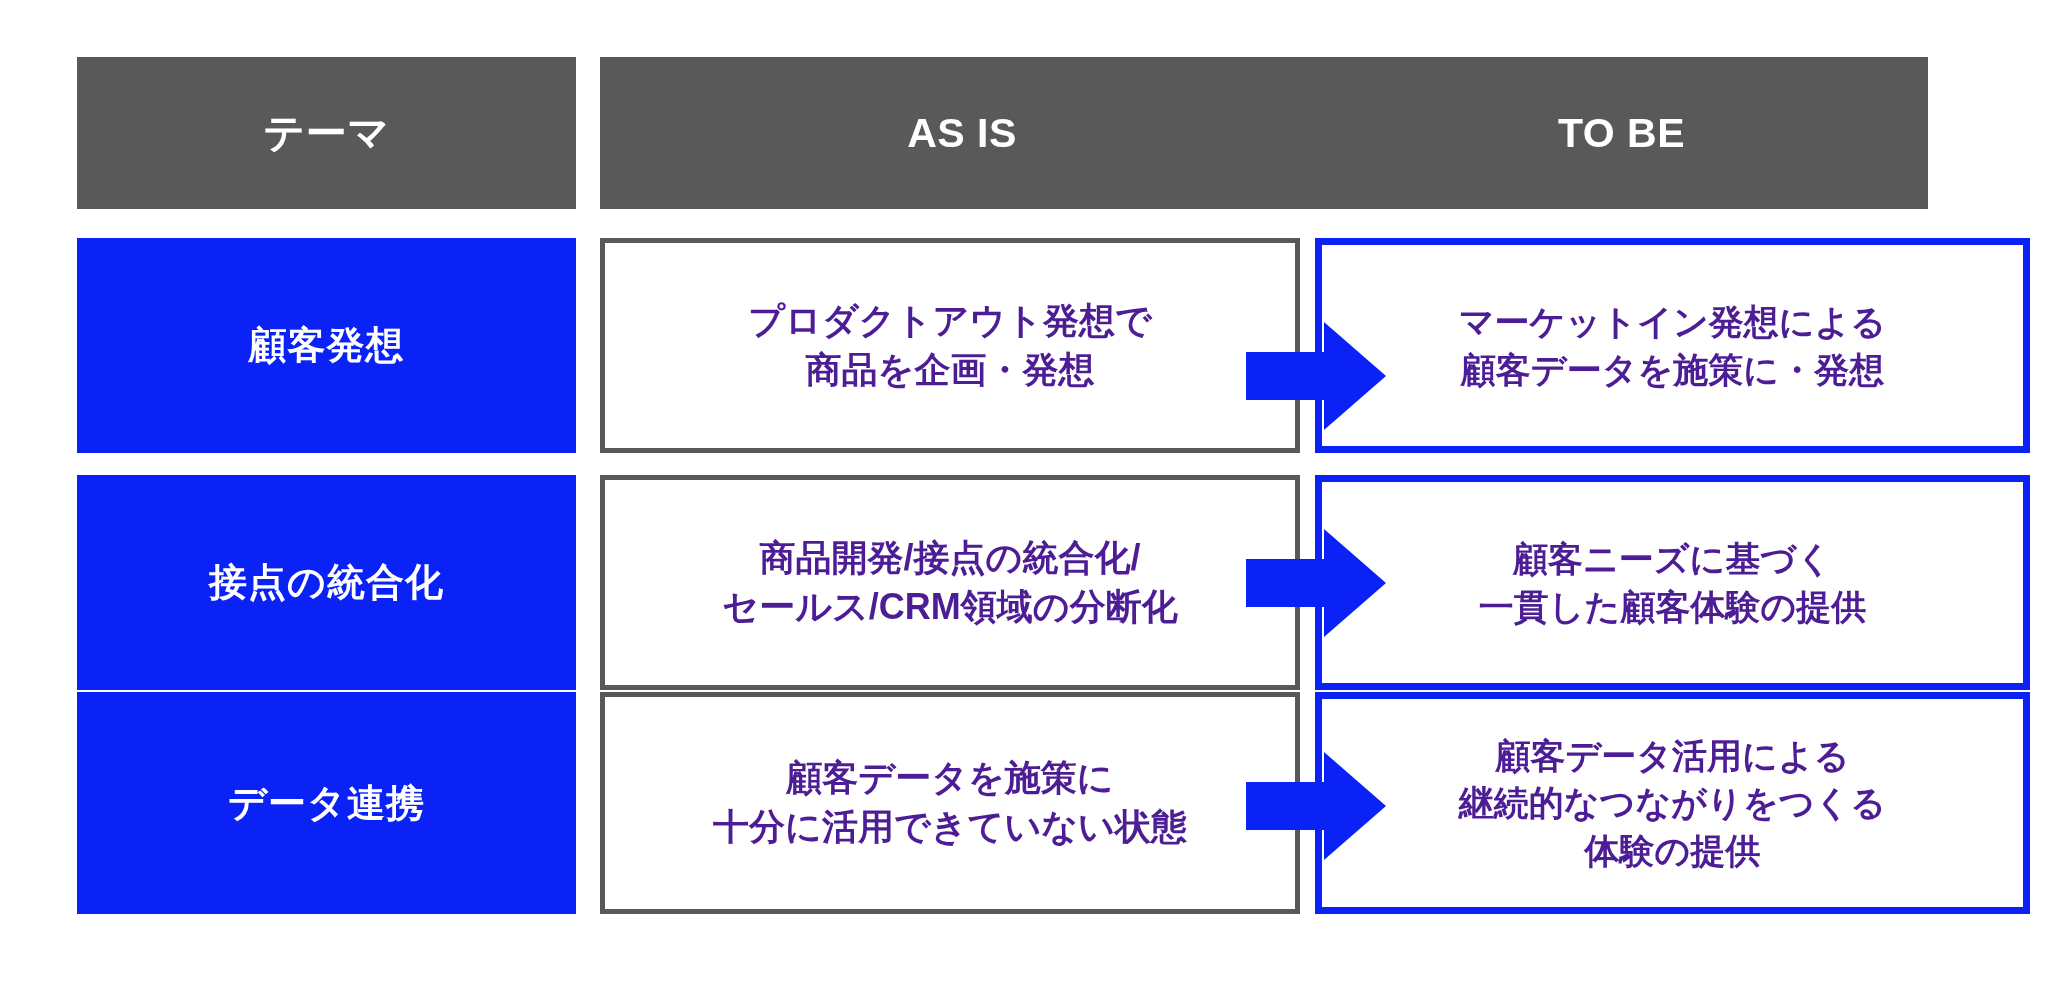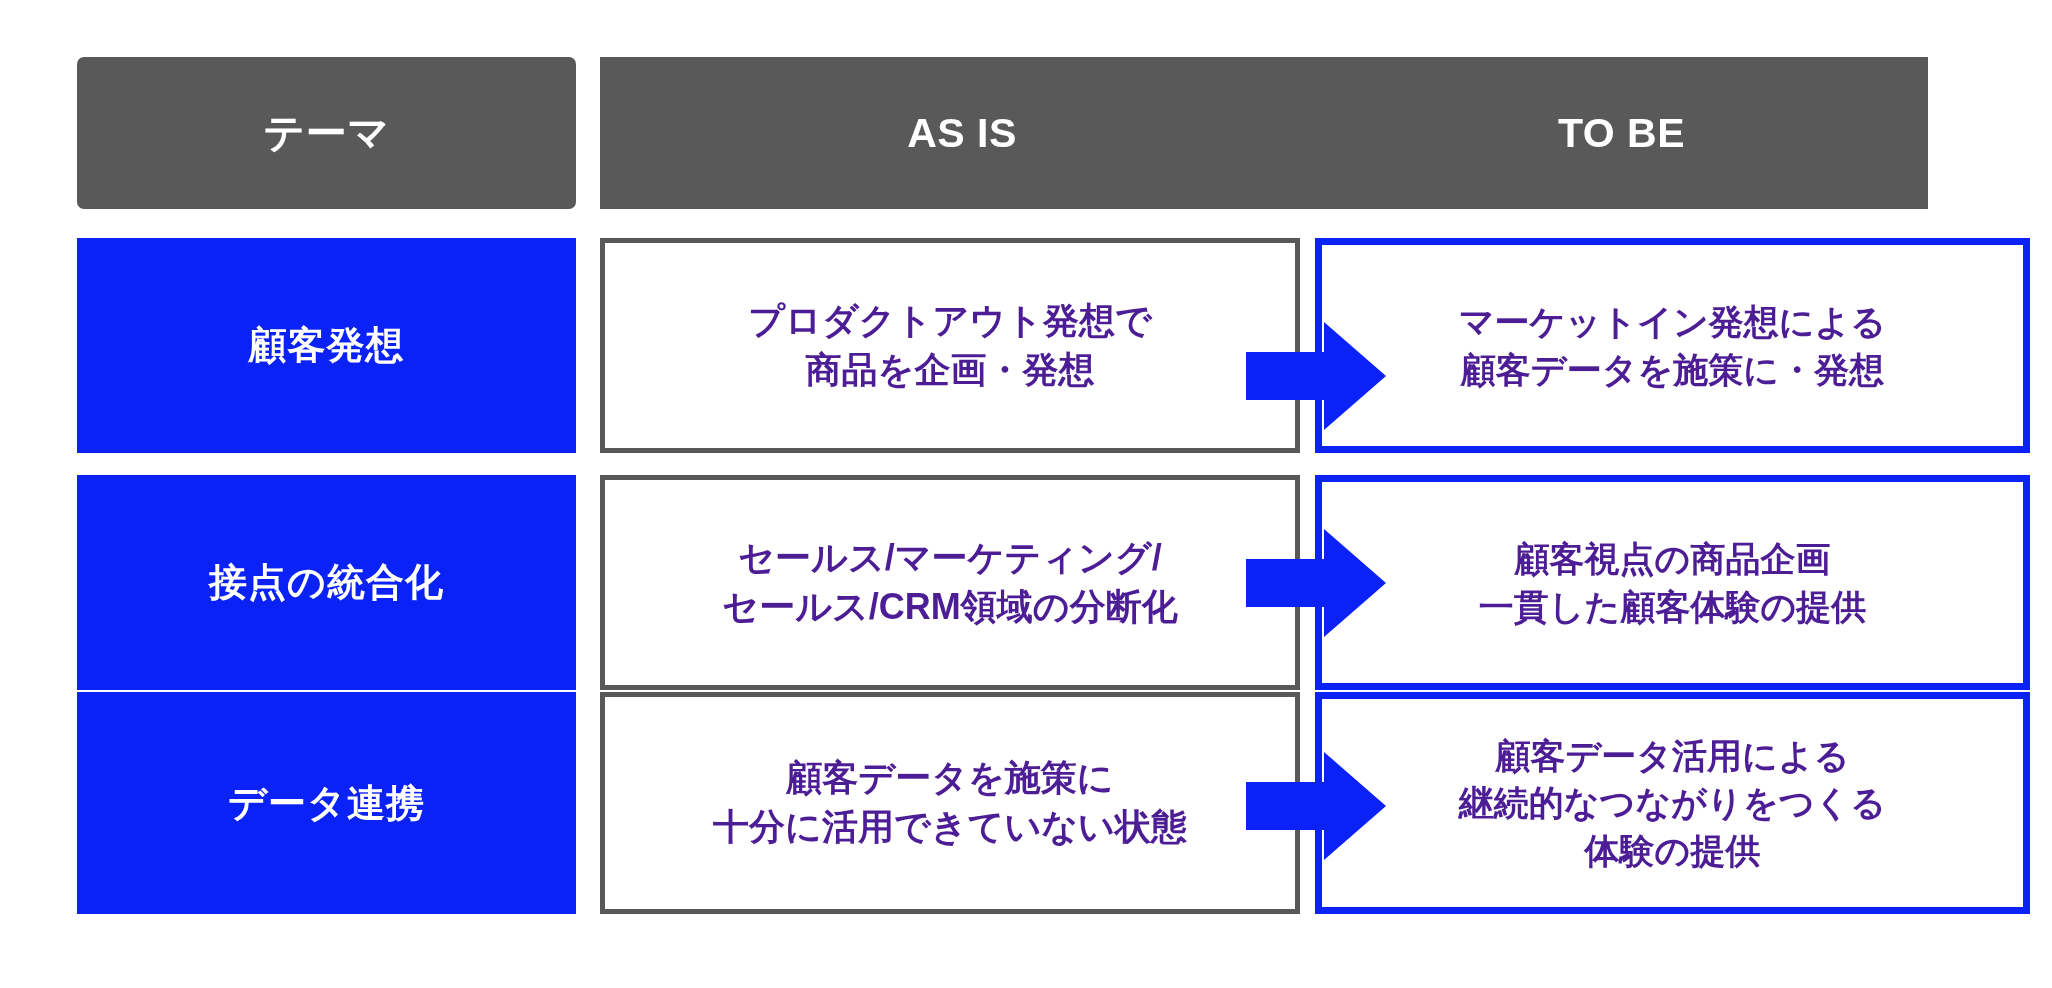--- a/index.html
+++ b/index.html
@@ -37,21 +37,21 @@
     background: #595959;
     color: #ffffff;
     display: flex;
     align-items: center;
     justify-content: center;
     font-size: 41px;
     font-weight: 700;
     letter-spacing: 0.5px;
     box-sizing: border-box;
   }
-  .hdr-theme { left: 77px;   width: 499px; border-radius: 7px; }
+  .hdr-theme { left: 77px;   width: 499px; }
   .hdr-asis  { left: 600px;  width: 724px; }
   .hdr-tobe  { left: 1315px; width: 613px; }
 
   
   .row {
     position: absolute;
     left: 0;
     width: 2052px;
   }
   .row-1 { top: 238px; height: 215px; }
@@ -163,30 +163,30 @@
       <span class="cell-text">マーケットイン発想による
 顧客データを施策に・発想</span>
     </div>
   </div>
 
   <div class="row row-2">
     <div class="theme-cell">
       <span>接点の統合化</span>
     </div>
     <div class="asis-cell">
-      <span class="cell-text">セールス/マーケティング/
+      <span class="cell-text">商品開発/接点の統合化/
 セールス/CRM領域の分断化</span>
     </div>
     <div class="arrow" style="left:1246px; top:54px;">
       <svg viewBox="0 0 140 108" xmlns="http://www.w3.org/2000/svg" aria-hidden="true">
         <polygon points="0,30 78,30 78,0 140,54 78,108 78,78 0,78" fill="#0A22F5"></polygon>
       </svg>
     </div>
     <div class="tobe-cell">
-      <span class="cell-text">顧客視点の商品企画
+      <span class="cell-text">顧客ニーズに基づく
 一貫した顧客体験の提供</span>
     </div>
   </div>
 
   <div class="row row-3">
     <div class="theme-cell">
       <span>データ連携</span>
     </div>
     <div class="asis-cell">
       <span class="cell-text">顧客データを施策に

